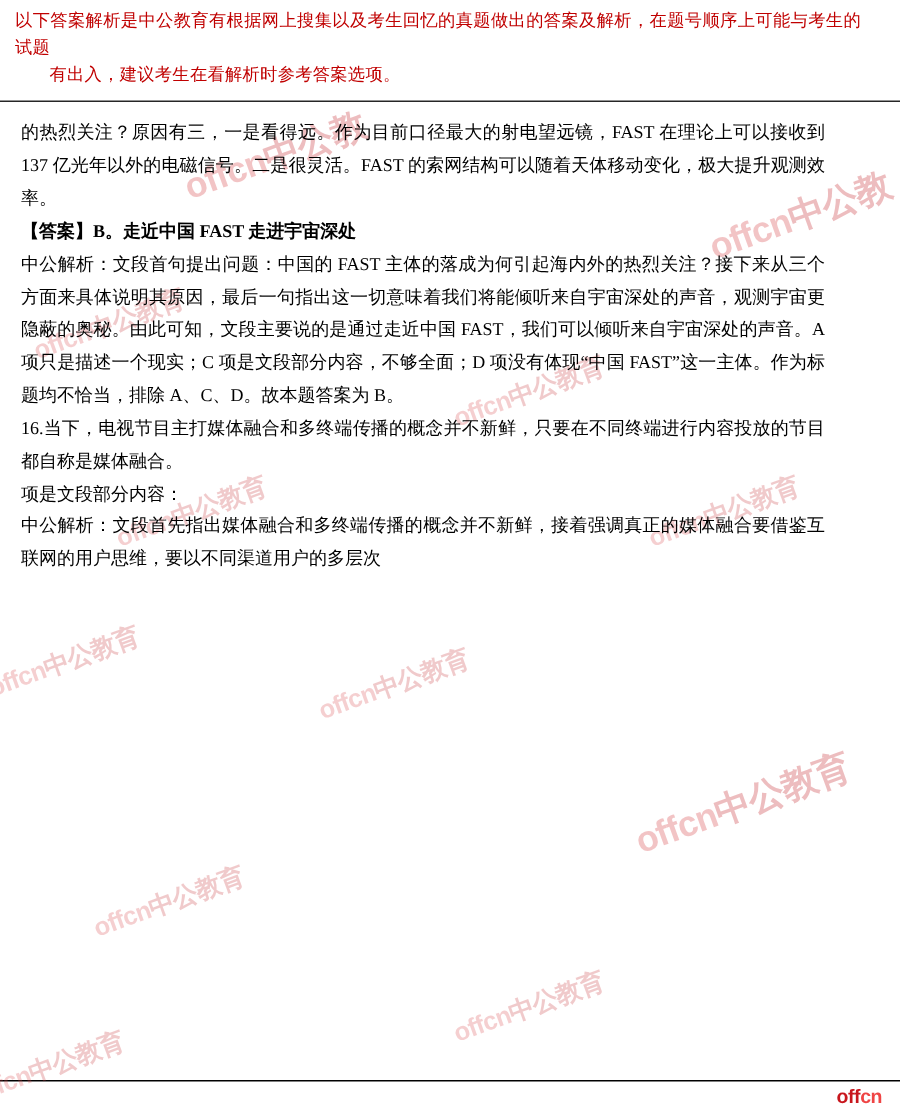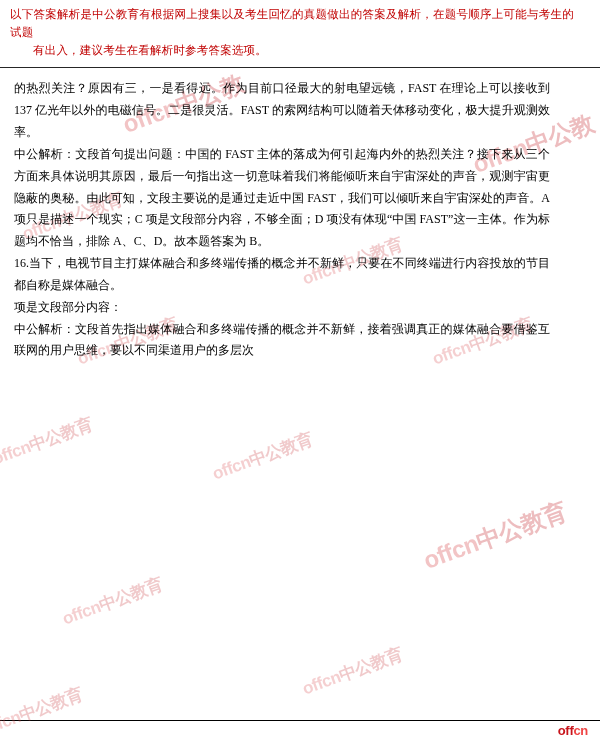--- a/index.html
+++ b/index.html
@@ -162,20 +162,21 @@
   <div class="wm wm-sm" style="left:300px; top:660px;">
     <span class="off">offcn</span><span class="txt">中公教育</span>
   </div>
   <div class="wm wm-sm" style="left:-20px; top:700px;">
     <span class="off">offcn</span><span class="txt">中公教育</span>
   </div>
 </div>
 
 <div class="doc">
   <p class="para gap">的热烈关注？原因有三，一是看得远。作为目前口径最大的射电望远镜，FAST 在理论上可以接收到 137 亿光年以外的电磁信号。二是很灵活。FAST 的索网结构可以随着天体移动变化，极大提升观测效率。</p>
+  <p class="para gap bold">【答案】B。走近中国 FAST 走进宇宙深处</p>
   <p class="para gap">中公解析：文段首句提出问题：中国的 FAST 主体的落成为何引起海内外的热烈关注？接下来从三个方面来具体说明其原因，最后一句指出这一切意味着我们将能倾听来自宇宙深处的声音，观测宇宙更隐蔽的奥秘。由此可知，文段主要说的是通过走近中国 FAST，我们可以倾听来自宇宙深处的声音。A 项只是描述一个现实；C 项是文段部分内容，不够全面；D 项没有体现“中国 FAST”这一主体。作为标题均不恰当，排除 A、C、D。故本题答案为 B。</p>
   <p class="para gap">16.当下，电视节目主打媒体融合和多终端传播的概念并不新鲜，只要在不同终端进行内容投放的节目都自称是媒体融合。</p>
   <p class="para gap">项是文段部分内容：</p>
   <p class="para">中公解析：文段首先指出媒体融合和多终端传播的概念并不新鲜，接着强调真正的媒体融合要借鉴互联网的用户思维，要以不同渠道用户的多层次</p>
 </div>
 
 <div class="footer">
   <div class="footer-rule"></div>
   <div class="footer-logo">
     <span class="off">off</span><span class="cn">cn</span>

